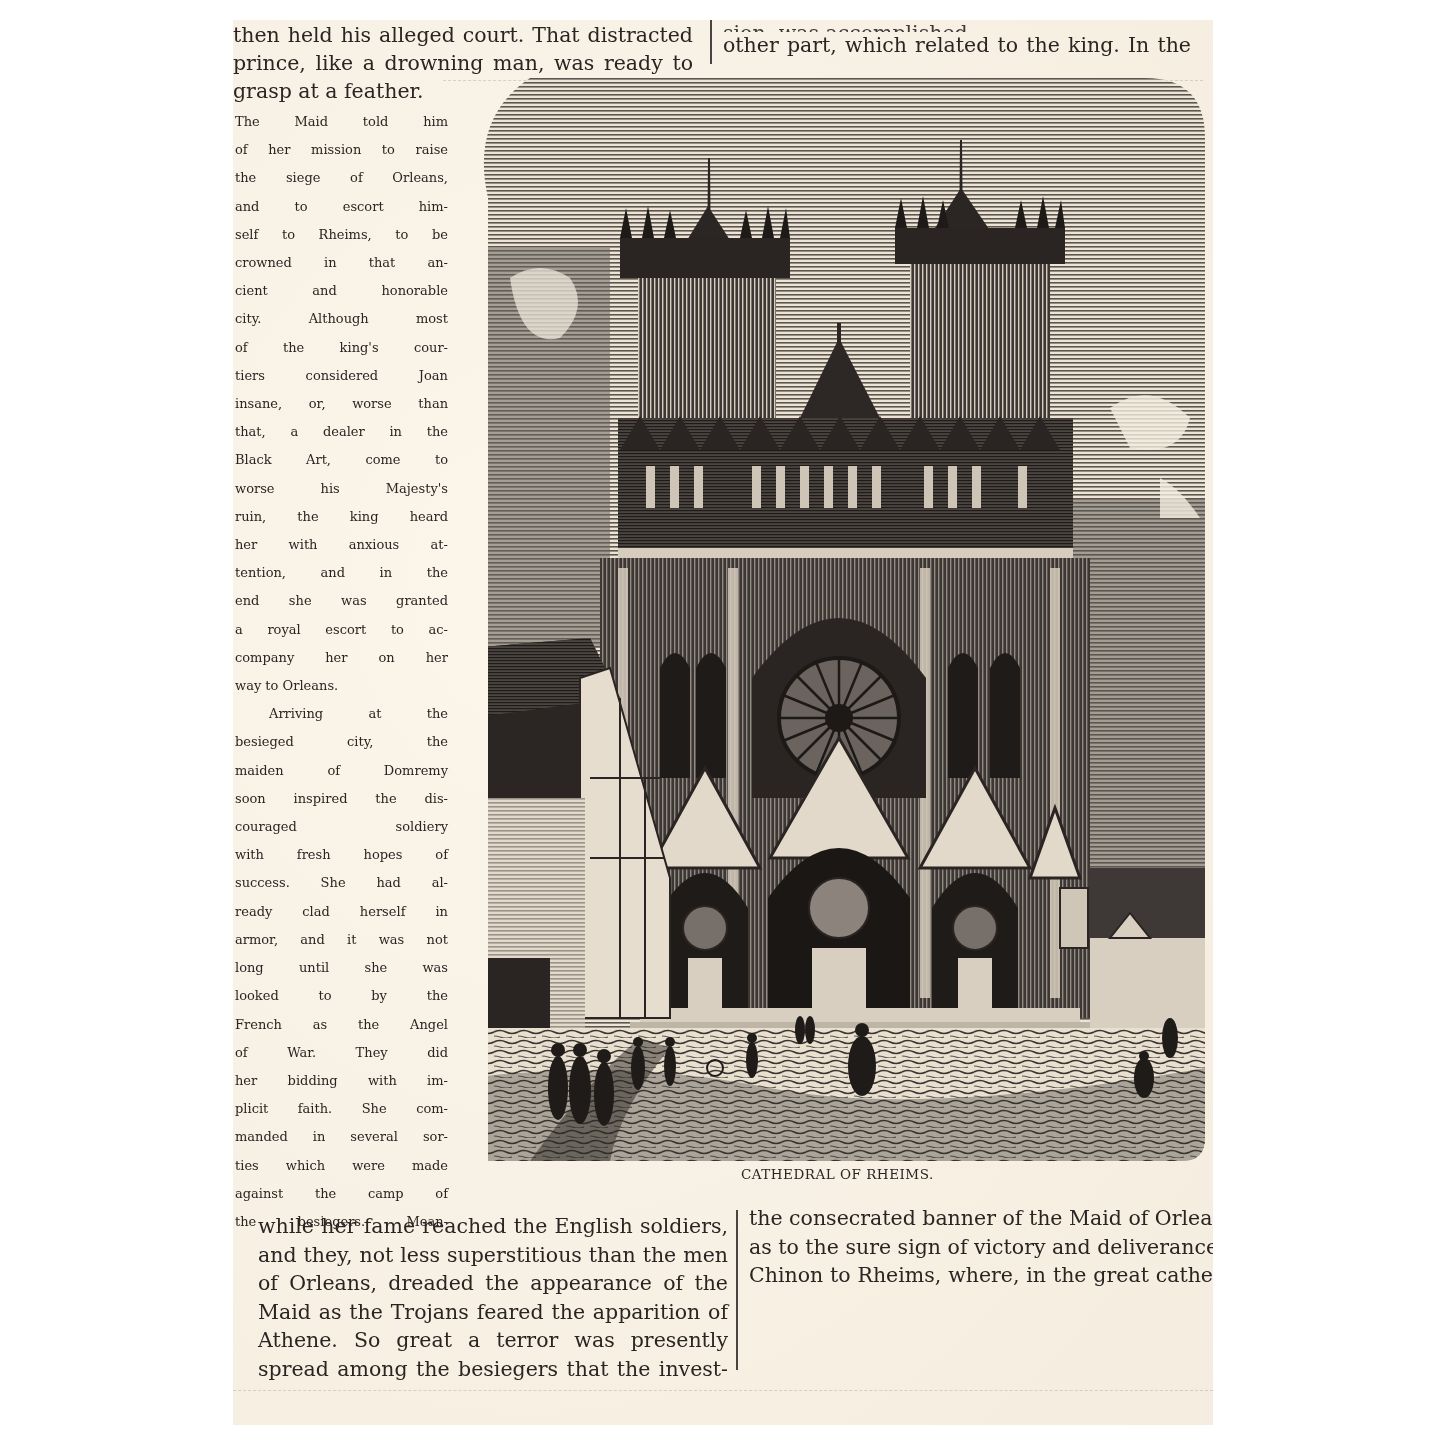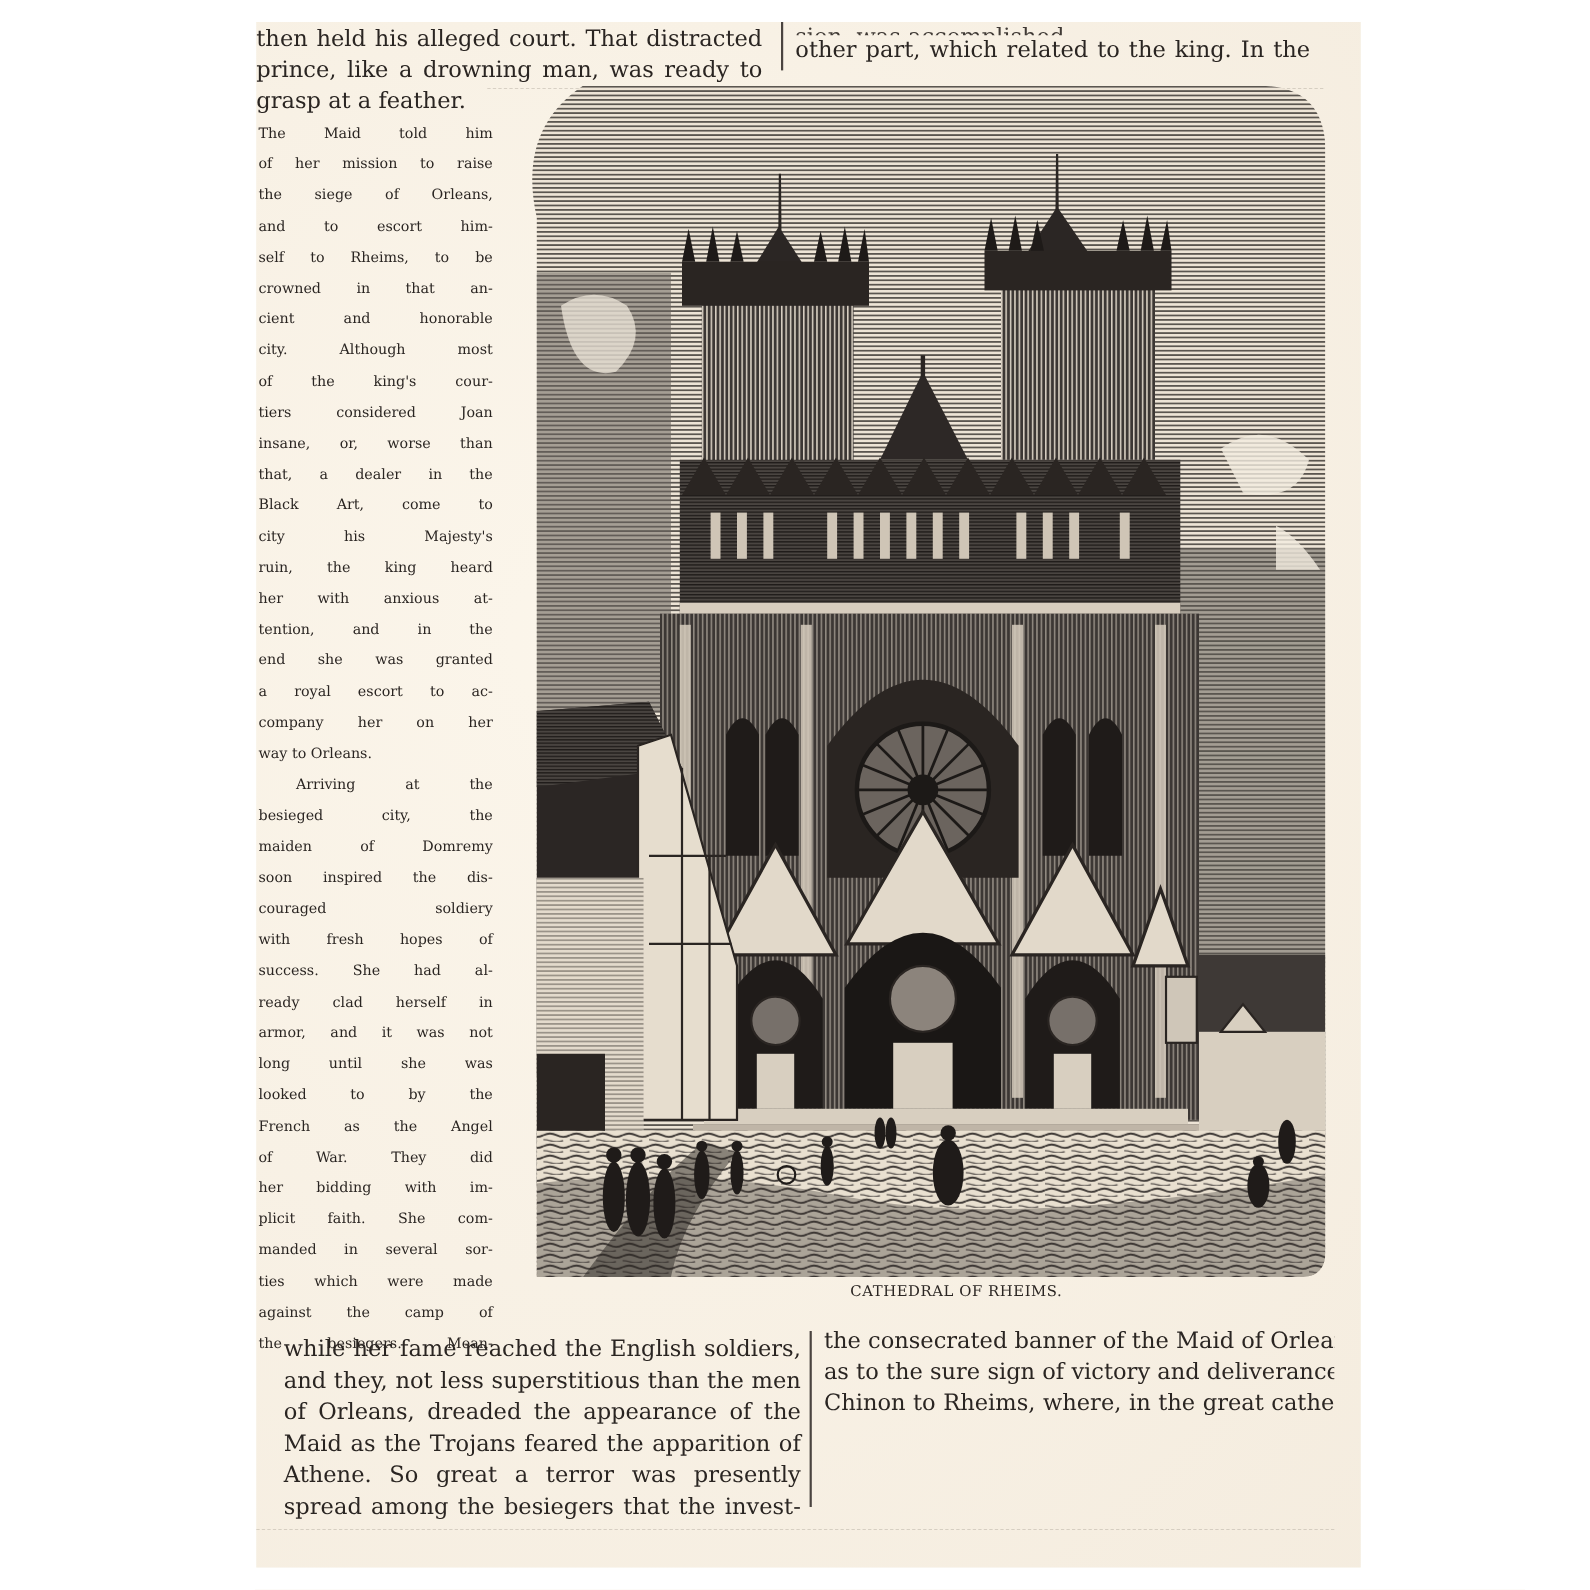--- a/index.html
+++ b/index.html
@@ -1,21 +1,20 @@
 <!DOCTYPE html>
 <html><head>
 <meta charset="utf-8">
 <style>
   html, body { margin: 0; padding: 0; background: #ffffff; }
   body { width: 1445px; height: 1445px; position: relative; overflow: hidden; }
   .page {
     position: absolute; left: 233px; top: 20px; width: 980px; height: 1405px;
     background: #f6efe3;
     background-image: radial-gradient(ellipse at 30% 40%, rgba(255,250,240,0.6), rgba(240,228,210,0.25));
-    padding-left: 24px;
   }
   .txt {
     font-family: "DejaVu Serif", "Liberation Serif", serif;
     color: #2a2522;
     font-size: 20.5px;
     line-height: 27.8px;
   }
   .line { display: block; white-space: nowrap; text-align-last: justify; text-align: justify; }
   .line.last { text-align-last: left; }
   .line.indent { padding-left: 34px; }
@@ -25,21 +24,21 @@
   .narrow { position: absolute; left: 2px; top: 88px; width: 213px; }
   .narrow .line { font-size: 13px; line-height: 28.2px; }
   .bottomL { position: absolute; left: 25px; top: 1192px; width: 470px; }
   .bottomL .line { line-height: 28.6px; }
   .bottomR { position: absolute; left: 516px; top: 1184px; width: 464px; overflow: hidden; }
   .bottomR .line { line-height: 28.6px; }
   .rule { position: absolute; width: 1.5px; background: #4a4440; }
   .caption {
     position: absolute; left: 508px; top: 1146px; width: 220px;
     font-family: "DejaVu Serif", "Liberation Serif", serif;
-    font-size: 13.5px; letter-spacing: 0.5px; color: #2a2522; white-space: nowrap; margin-left: 32px;
+    font-size: 13.5px; letter-spacing: 0.5px; color: #2a2522; white-space: nowrap;
   }
   .engraving { position: absolute; left: 237px; top: 58px; width: 735px; height: 1083px; }
   .dotrule { position: absolute; height: 0; border-top: 1px dashed rgba(120,110,100,0.25); }
 </style>
 </head>
 <body>
 
 <div class="page">
 
   <div class="colL-top txt">
@@ -61,21 +60,21 @@
       <span class="line">and to escort him-</span>
       <span class="line">self to Rheims, to be</span>
       <span class="line">crowned in that an-</span>
       <span class="line">cient and honorable</span>
       <span class="line">city. Although most</span>
       <span class="line">of the king's cour-</span>
       <span class="line">tiers considered Joan</span>
       <span class="line">insane, or, worse than</span>
       <span class="line">that, a dealer in the</span>
       <span class="line">Black Art, come to</span>
-      <span class="line">city his Majesty's</span>
+      <span class="line">worse his Majesty's</span>
       <span class="line">ruin, the king heard</span>
       <span class="line">her with anxious at-</span>
       <span class="line">tention, and in the</span>
       <span class="line">end she was granted</span>
       <span class="line">a royal escort to ac-</span>
       <span class="line">company her on her</span>
       <span class="line last">way to Orleans.</span>
       <span class="line indent">Arriving at the</span>
       <span class="line">besieged city, the</span>
       <span class="line">maiden of Domremy</span>

